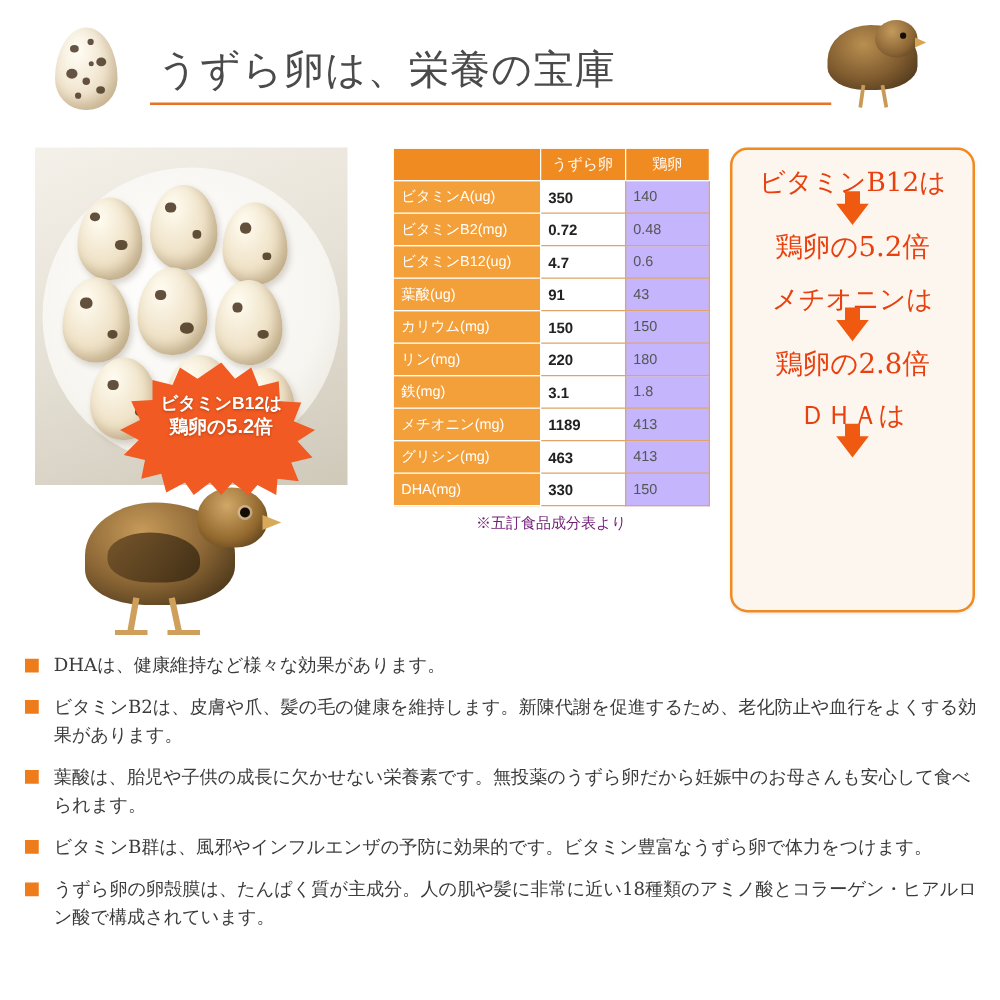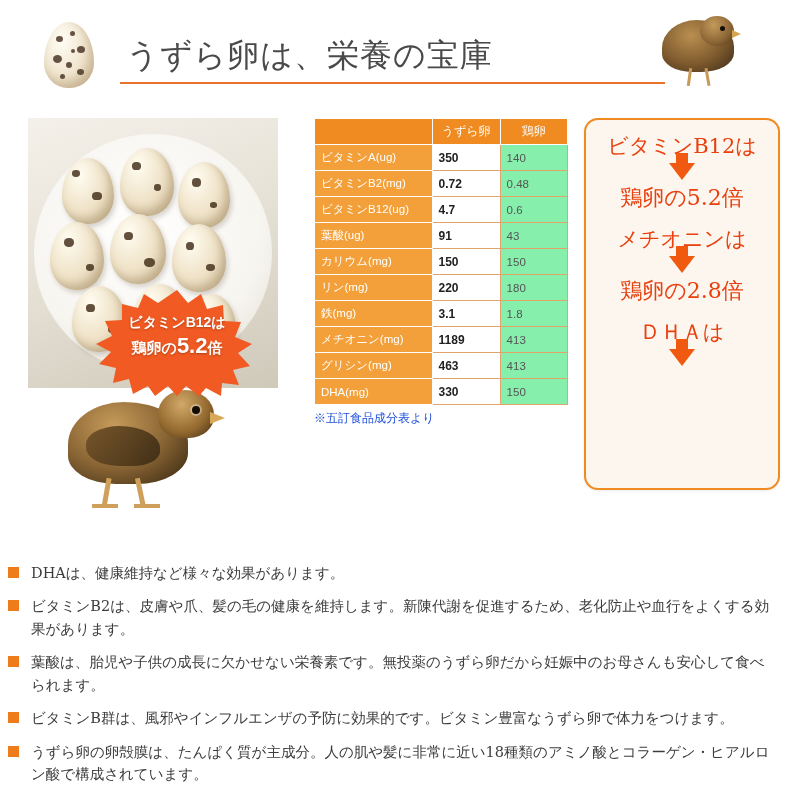--- a/index.html
+++ b/index.html
@@ -152,21 +152,21 @@
     left: 0; top: 24px;
     width: 162px;
     text-align: center;
     color: #ffffff;
     font-weight: bold;
     line-height: 1.25;
     text-shadow: 0 1px 2px rgba(120,40,0,.5);
   }
   .burst-l1 { font-size: 14px; }
   .burst-l2 { font-size: 15px; }
-  .burst-l2 .big { font-size: 22px; }
+  .burst-l2 .big { font-size: 16px; }
 
   
   .chick-big {
     position: absolute;
     left: 42px;
     top: 382px;
     width: 215px;
     height: 140px;
   }
   .chick-big .body {
@@ -245,31 +245,31 @@
   }
   table.nutri .val {
     background: #ffffff;
     border: 1px solid #e0a46a;
     color: #222;
     font-weight: bold;
     font-size: 12px;
     width: 62px;
   }
   table.nutri .val2 {
-    background: #86efac;
+    background: #c4b5fd;
     border: 1px solid #e0a46a;
     color: #555;
     font-size: 11.5px;
     width: 62px;
   }
   .table-note {
     margin-top: 5px;
     font-size: 12px;
-    color: #1d4ed8;
-    text-align: left;
+    color: #701a75;
+    text-align: center;
     width: 254px;
   }
 
   
   .highlight {
     position: absolute;
     left: 584px;
     top: 118px;
     width: 192px;
     height: 368px;
@@ -301,24 +301,23 @@
     left: -6px;
     top: -27px;
     width: 12px;
     height: 12px;
     background: #ef5a10;
   }
 
   
   .bullets {
     position: absolute;
-    left: 8px;
+    left: 20px;
     top: 522px;
     width: 764px;
-    margin-top: 40px;
   }
   .bullet-row {
     display: flex;
     align-items: flex-start;
     margin-bottom: 11px;
   }
   .bullet-sq {
     width: 11px;
     height: 11px;
     background: #ef7c1a;

